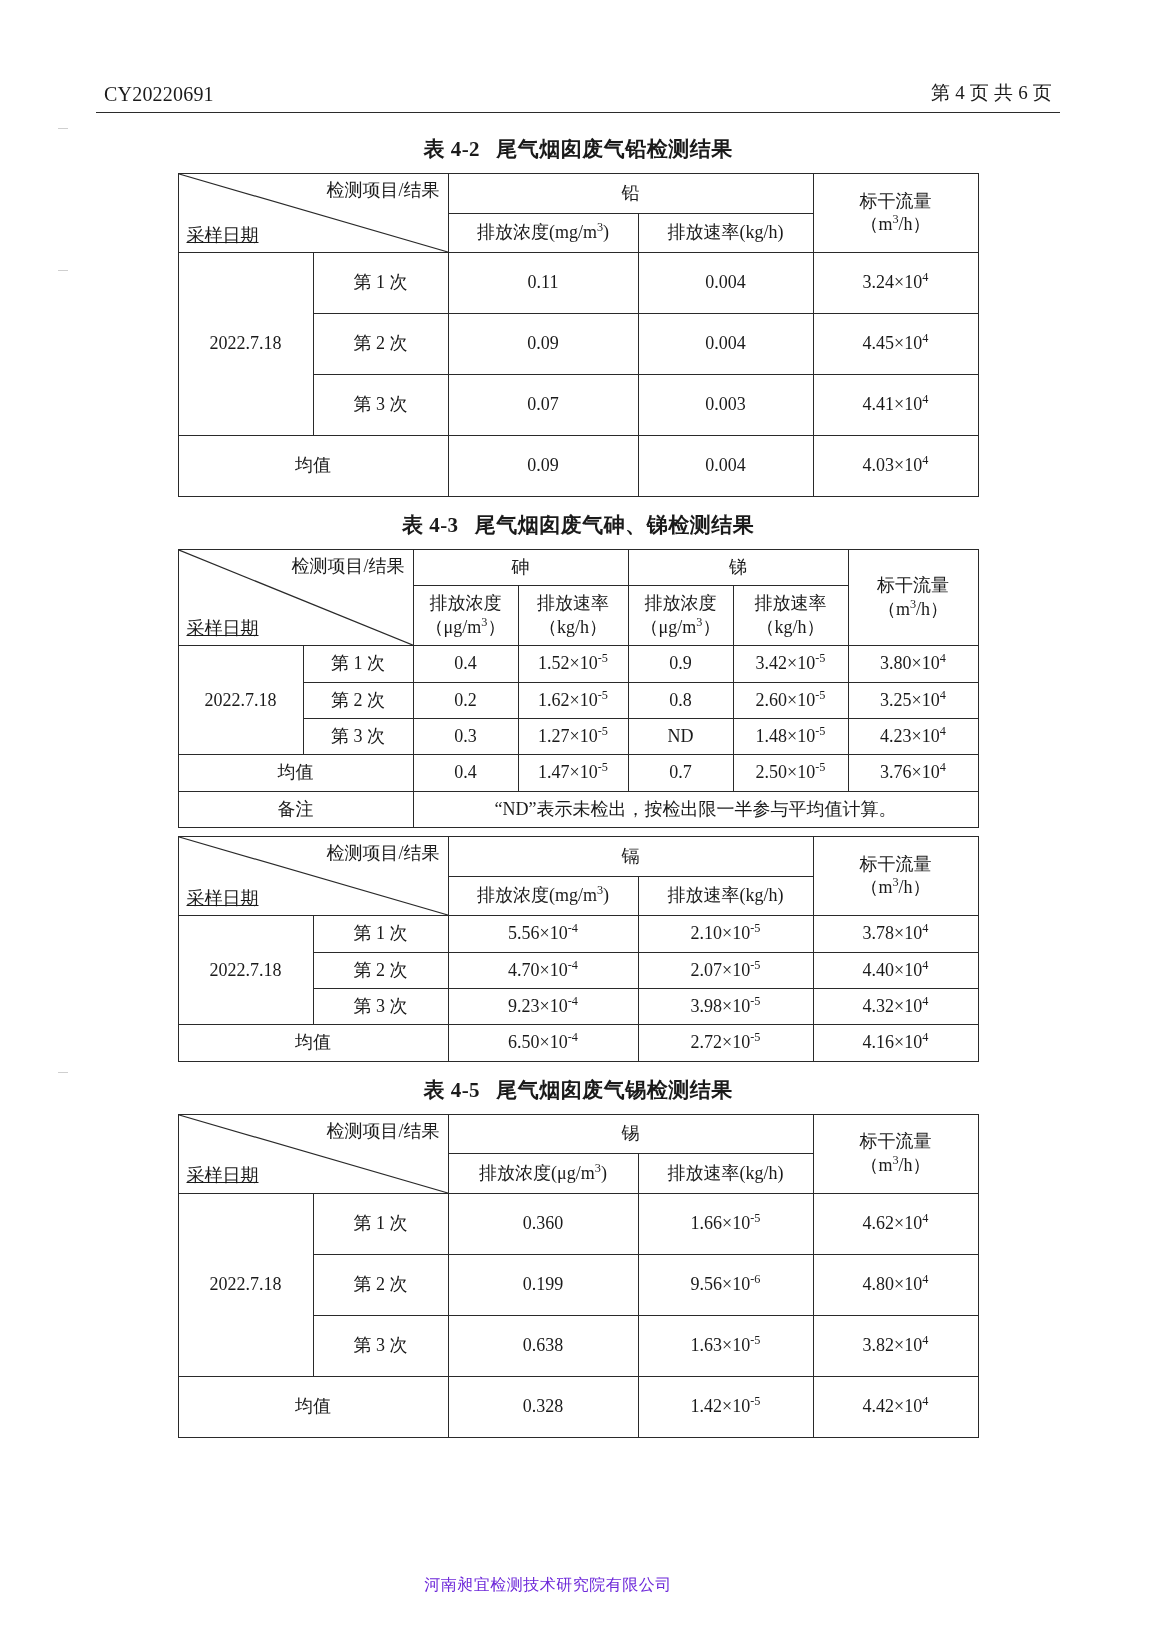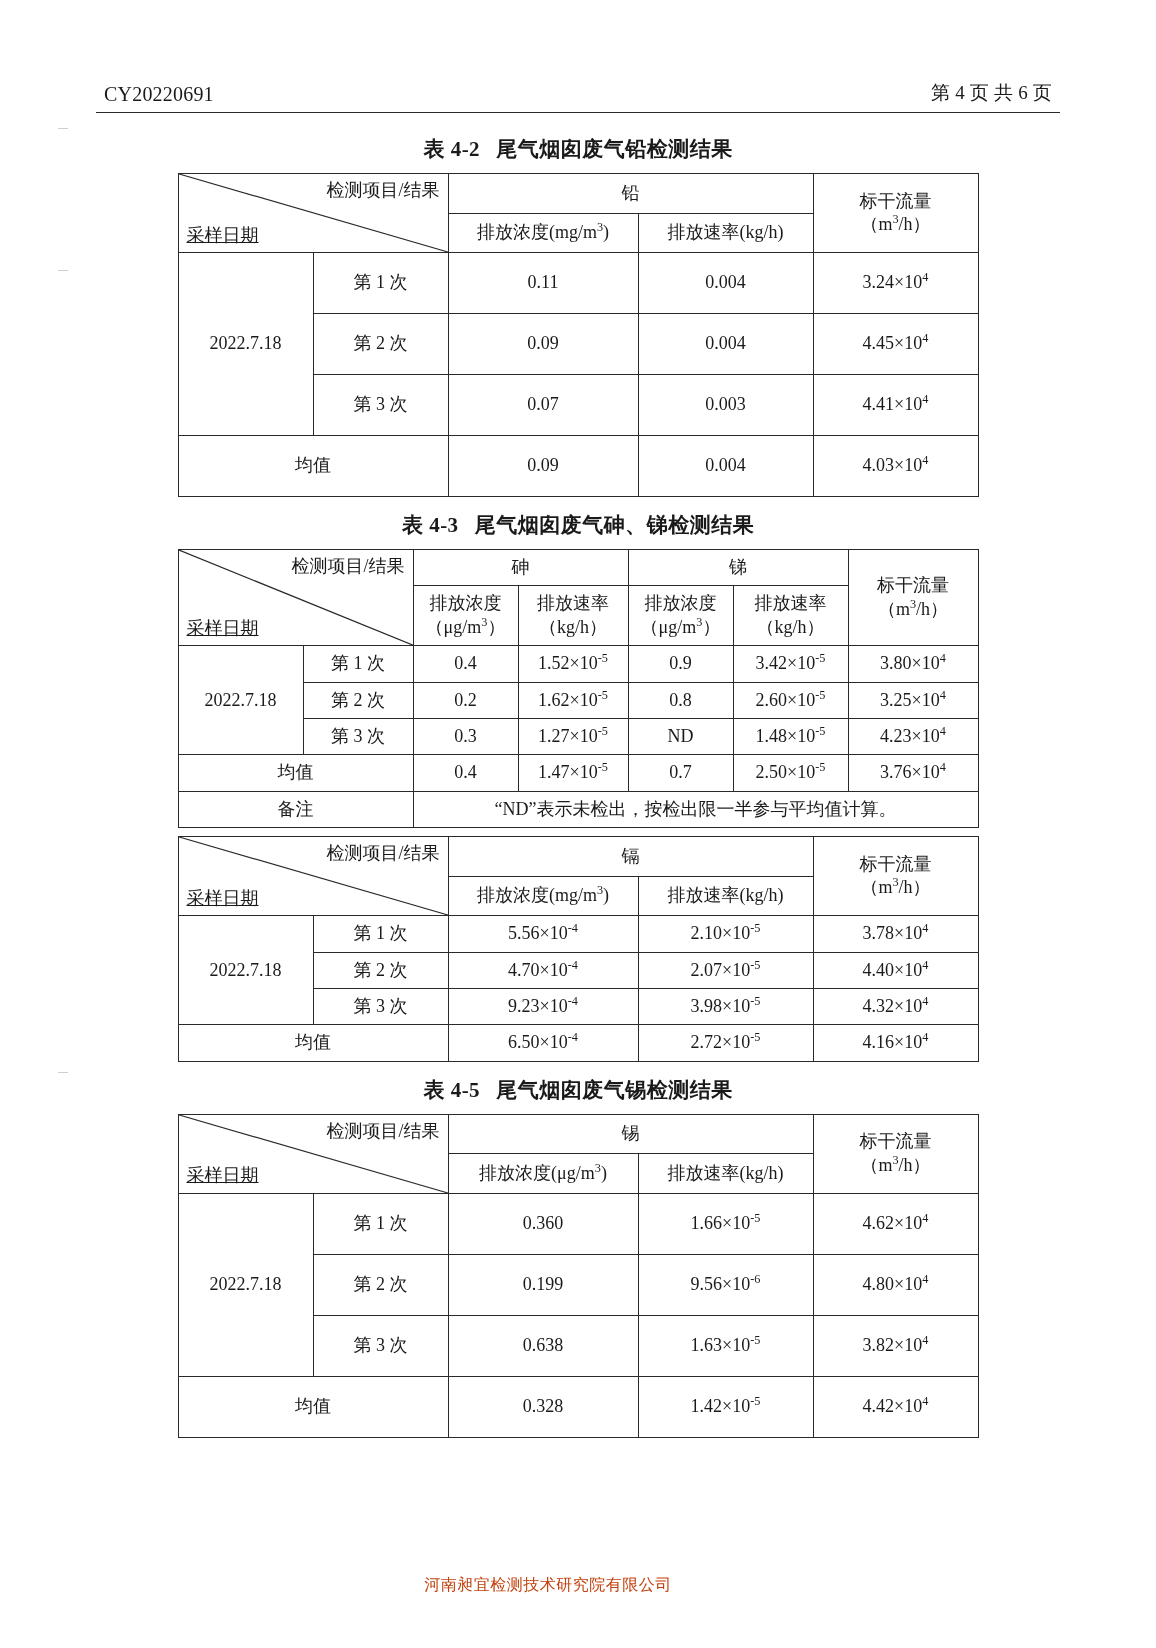--- a/index.html
+++ b/index.html
@@ -99,21 +99,21 @@
   sup { font-size: 0.68em; vertical-align: super; line-height: 0; }
   .note-cell { text-align: center; font-size: 18px; }
 
   .footer {
     position: absolute;
     left: 0;
     right: 0;
     bottom: 52px;
     text-align: center;
     font-size: 16px;
-    color: #c2410c;
+    color: #6d28d9;
     letter-spacing: 0.5px;
   }
   .footer span { margin-right: 60px; }
 
   
   .margin-mark {
     position: absolute;
     left: 58px;
     width: 10px;
     height: 1px;

